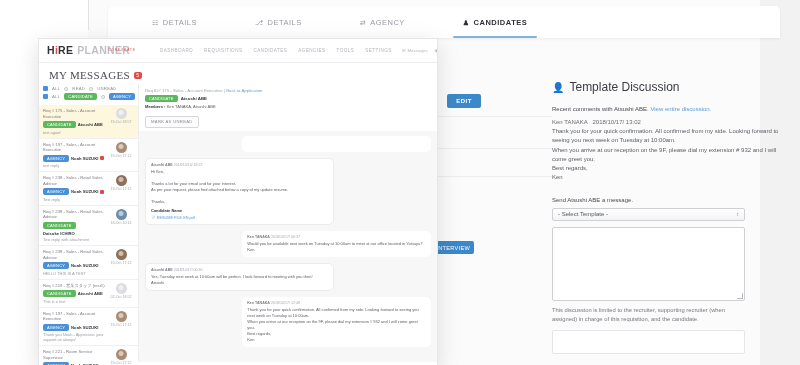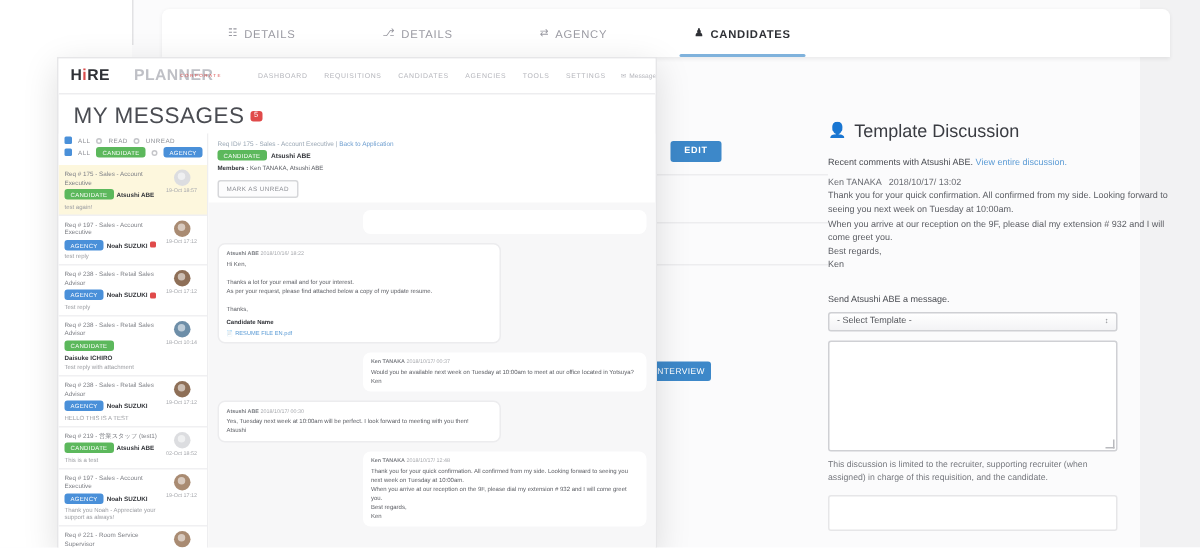--- a/index.html
+++ b/index.html
@@ -42,34 +42,34 @@
     position:absolute; left:38px; top:38px; width:400px; height:330px;
     background:#ffffff; border:1px solid #e6e6e8;
     box-shadow:0 6px 22px rgba(0,0,0,0.13);
     overflow:hidden;
   }
   
   .app-header {
     height:24px; border-bottom:1px solid #ededef; display:flex; align-items:center;
     padding:0 8px; gap:10px; background:#fff;
   }
-  .logo { display:flex; align-items:flex-end; gap:16px; line-height:1; }
+  .logo { display:flex; align-items:flex-end; gap:4px; line-height:1; }
   .logo .l1 { font-size:10.5px; font-weight:bold; color:#2f3136; letter-spacing:.3px; }
   .logo .l1 .r { color:#d94b4b; }
   .logo .l2 { font-size:10.5px; font-weight:bold; color:#bfc0c6; letter-spacing:.3px; }
   .logo-sub { font-size:3px; color:#d94b4b; letter-spacing:1px; margin-left:-32px; margin-bottom:1px; }
 
   .app-nav { display:flex; gap:11px; margin-left:14px; }
   .app-nav a { font-size:4.6px; color:#b4b5bb; letter-spacing:.45px; text-decoration:none; white-space:nowrap; }
   .app-right { margin-left:auto; display:flex; align-items:center; gap:7px; }
   .app-right .ri { font-size:4.4px; color:#b4b5bb; display:flex; align-items:center; gap:2px; white-space:nowrap; }
 
   
   .mm-bar { padding:6px 10px 3px 10px; display:flex; align-items:center; gap:4px; }
-  .mm-title { font-size:15px; color:#4a4c52; letter-spacing:.3px; }
+  .mm-title { font-size:11px; color:#4a4c52; letter-spacing:.3px;font-family:Liberation Serif, serif; }
   .mm-badge { background:#e04a4a; color:#fff; font-size:5px; padding:1px 2.5px; border-radius:2px; line-height:1; }
 
   
   .app-body { display:flex; height:278px; }
   .msglist { width:100px; border-right:1px solid #eeeef0; background:#fff; }
   .filters { padding:2px 4px 3px 4px; }
   .frow { display:flex; align-items:center; gap:4px; margin-bottom:2px; }
   .fchk { width:5px; height:5px; background:#4a90d9; border-radius:1px; flex:none; }
   .flabel { font-size:4.2px; color:#8d8f95; letter-spacing:.3px; }
   .fpill {

